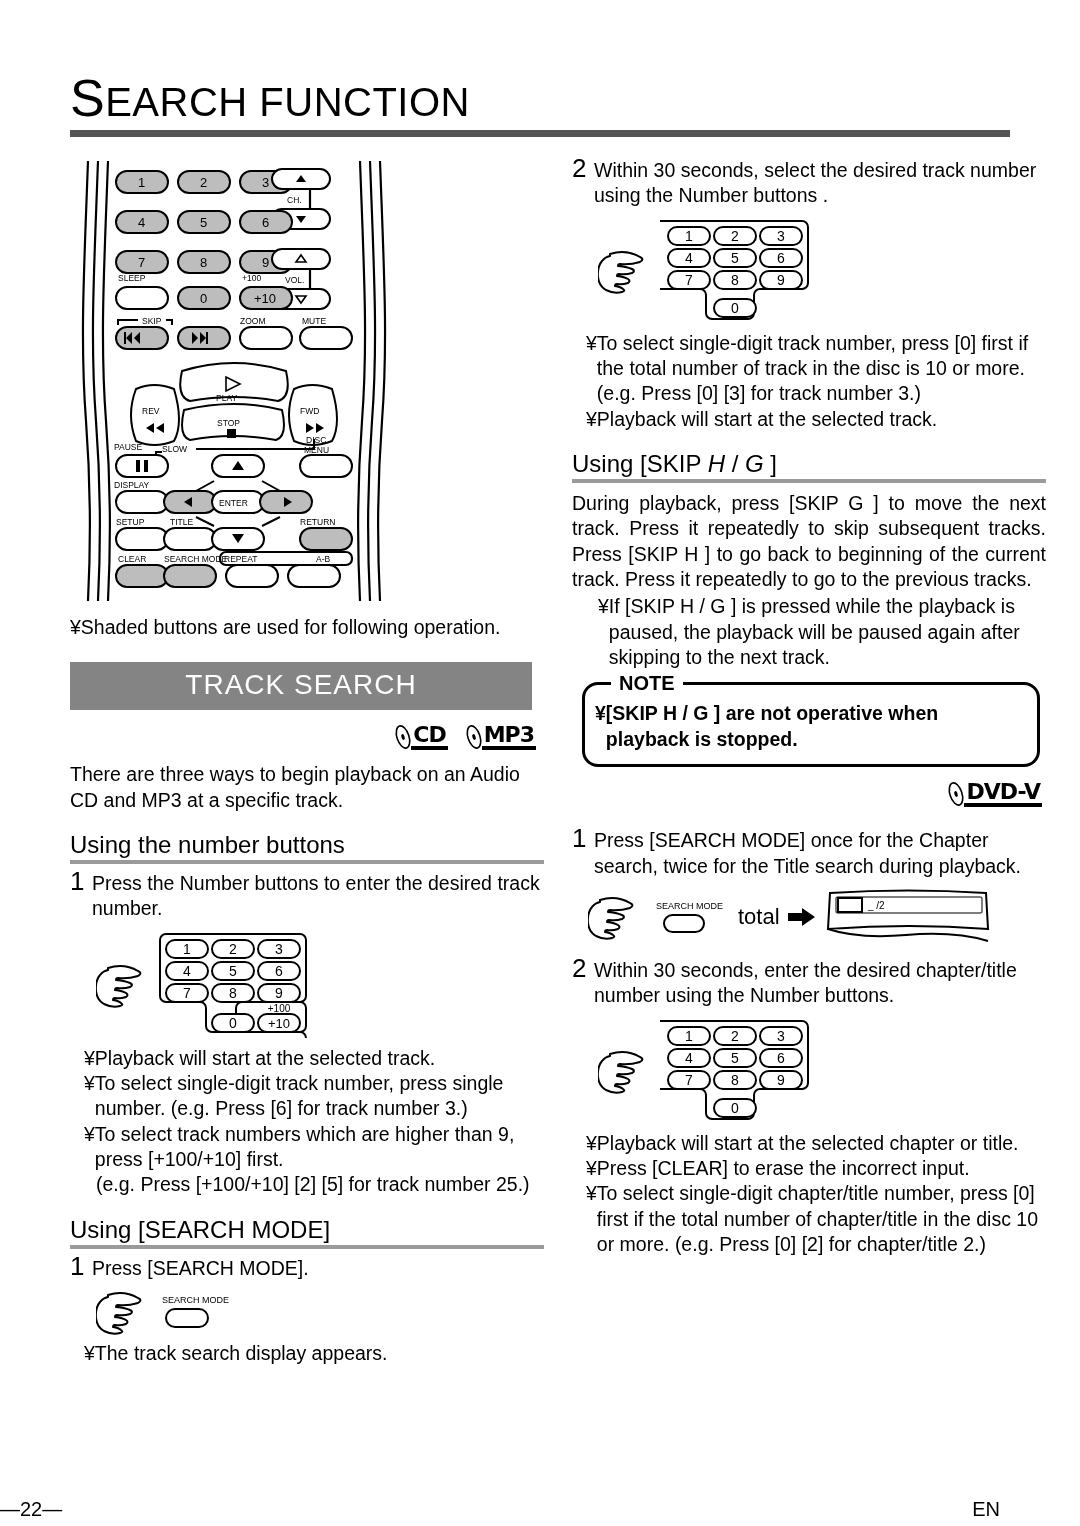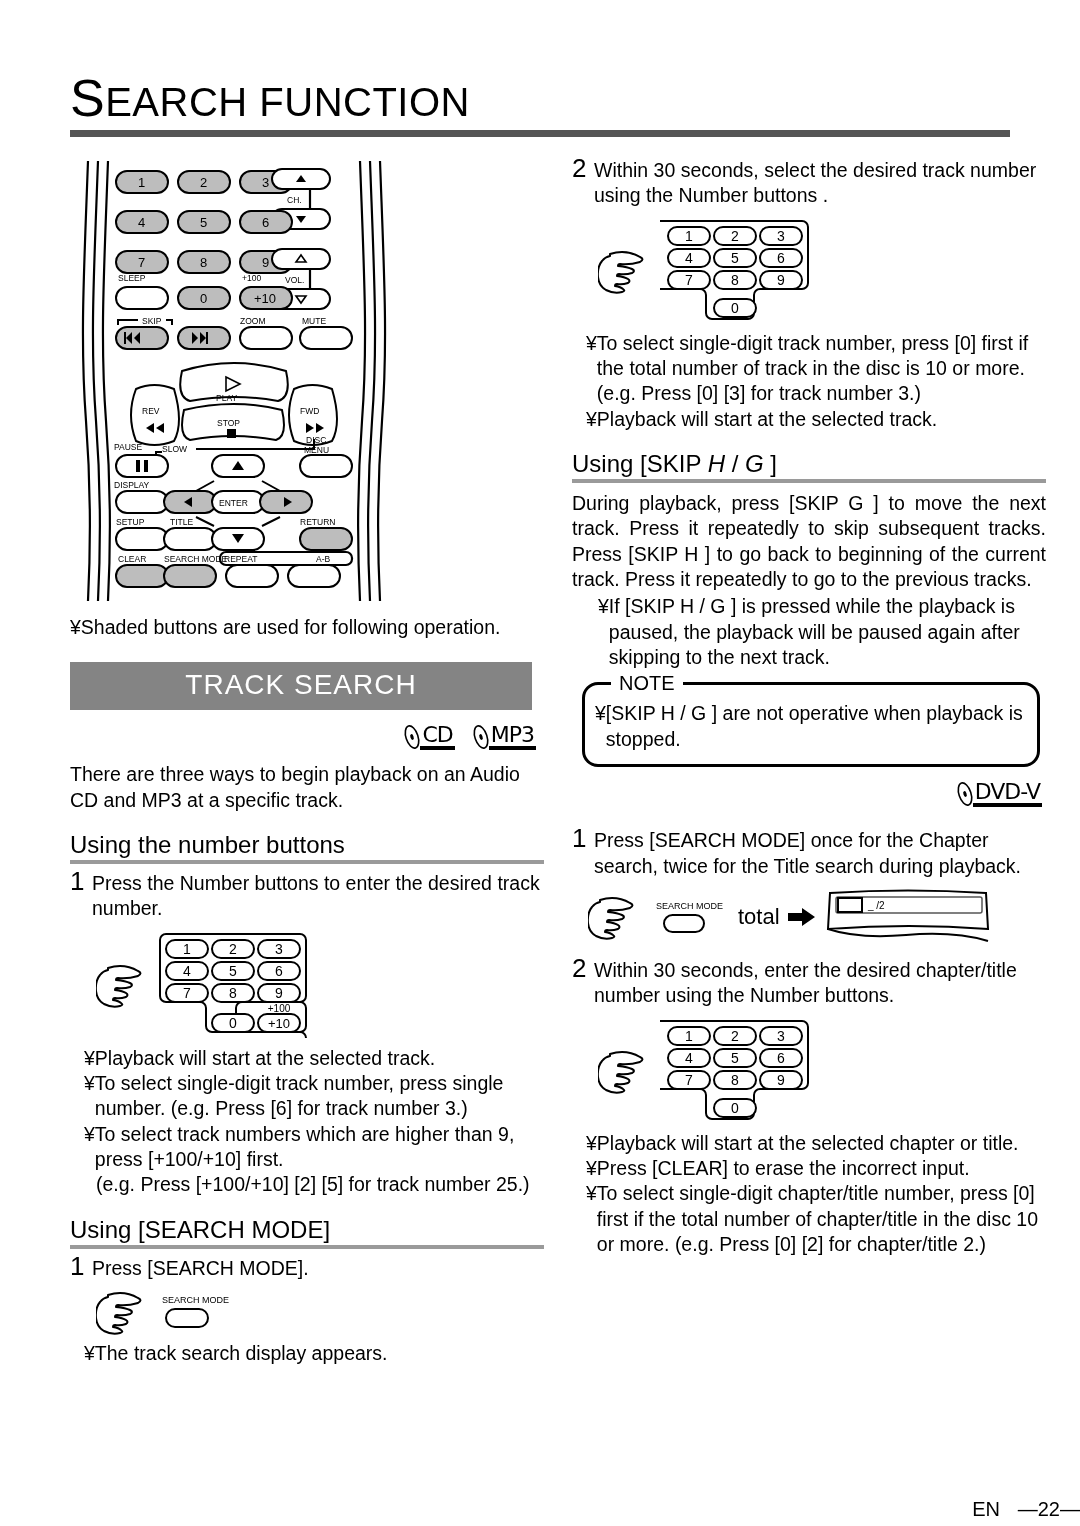--- a/index.html
+++ b/index.html
@@ -61,50 +61,50 @@
   .remote-wrap { position:relative; width: 320px; height: 440px; margin: 8px 0 0 4px; }
   .remote-wrap svg { display:block; }
 
   
   .logos { display:flex; justify-content:flex-end; gap:16px; margin-top: 14px; padding-right: 8px; }
   .logos.right { justify-content:flex-end; padding-right: 4px; }
   .logo { display:flex; align-items:center; }
   .logo .disc { width: 20px; height: 26px; margin-right:-2px; }
   .logo .lbl {
     font-family: "DejaVu Sans", sans-serif;
-    font-weight: normal; font-size: 22px; letter-spacing:-1px;
+    font-weight: bold; font-size: 22px; letter-spacing:-1px;
     -webkit-text-stroke: 0px; color:#000;
     border-bottom: 4px solid #000;
     padding: 0 2px;
     line-height: 1.0;
   }
 
   
   .figure { display:flex; align-items:center; margin: 8px 0 6px 0; }
   .hand { flex: 0 0 auto; margin-right: 10px; }
   .keypad { flex: 0 0 auto; }
 
   
   .note {
     position: relative;
     border: 3px solid #000; border-radius: 16px;
-    margin: 12px 6px 0 10px; padding: 16px 14px 12px 10px;
+    margin: 12px 6px 0 10px; padding: 16px 14px 12px 10px; font-weight: bold;
   }
   .note .note-label {
     position:absolute; top:-13px; left: 26px; background:#fff;
     padding: 0 8px; font-size: 20px;
   }
 
   
   .once-row { display:flex; align-items:center; margin-top: 8px; }
   .once-row .once-lbl { font-size: 22px; margin: 0 8px 0 10px; }
 
   
   .footer { position:absolute; left:0; right:0; bottom: 28px; padding: 0 80px; }
-  .footer .pg { position:absolute; left:0; right:0; text-align:right; font-size: 20px; }
+  .footer .pg { position:absolute; left:0; right:0; text-align:left; font-size: 20px; }
   .footer .en { position:absolute; right: 80px; font-size: 20px; text-align: right; }
 
   .nowrap { white-space: nowrap; }
 </style>
 </head>
 <body>
 
 <div class="page">
 
   <div>

